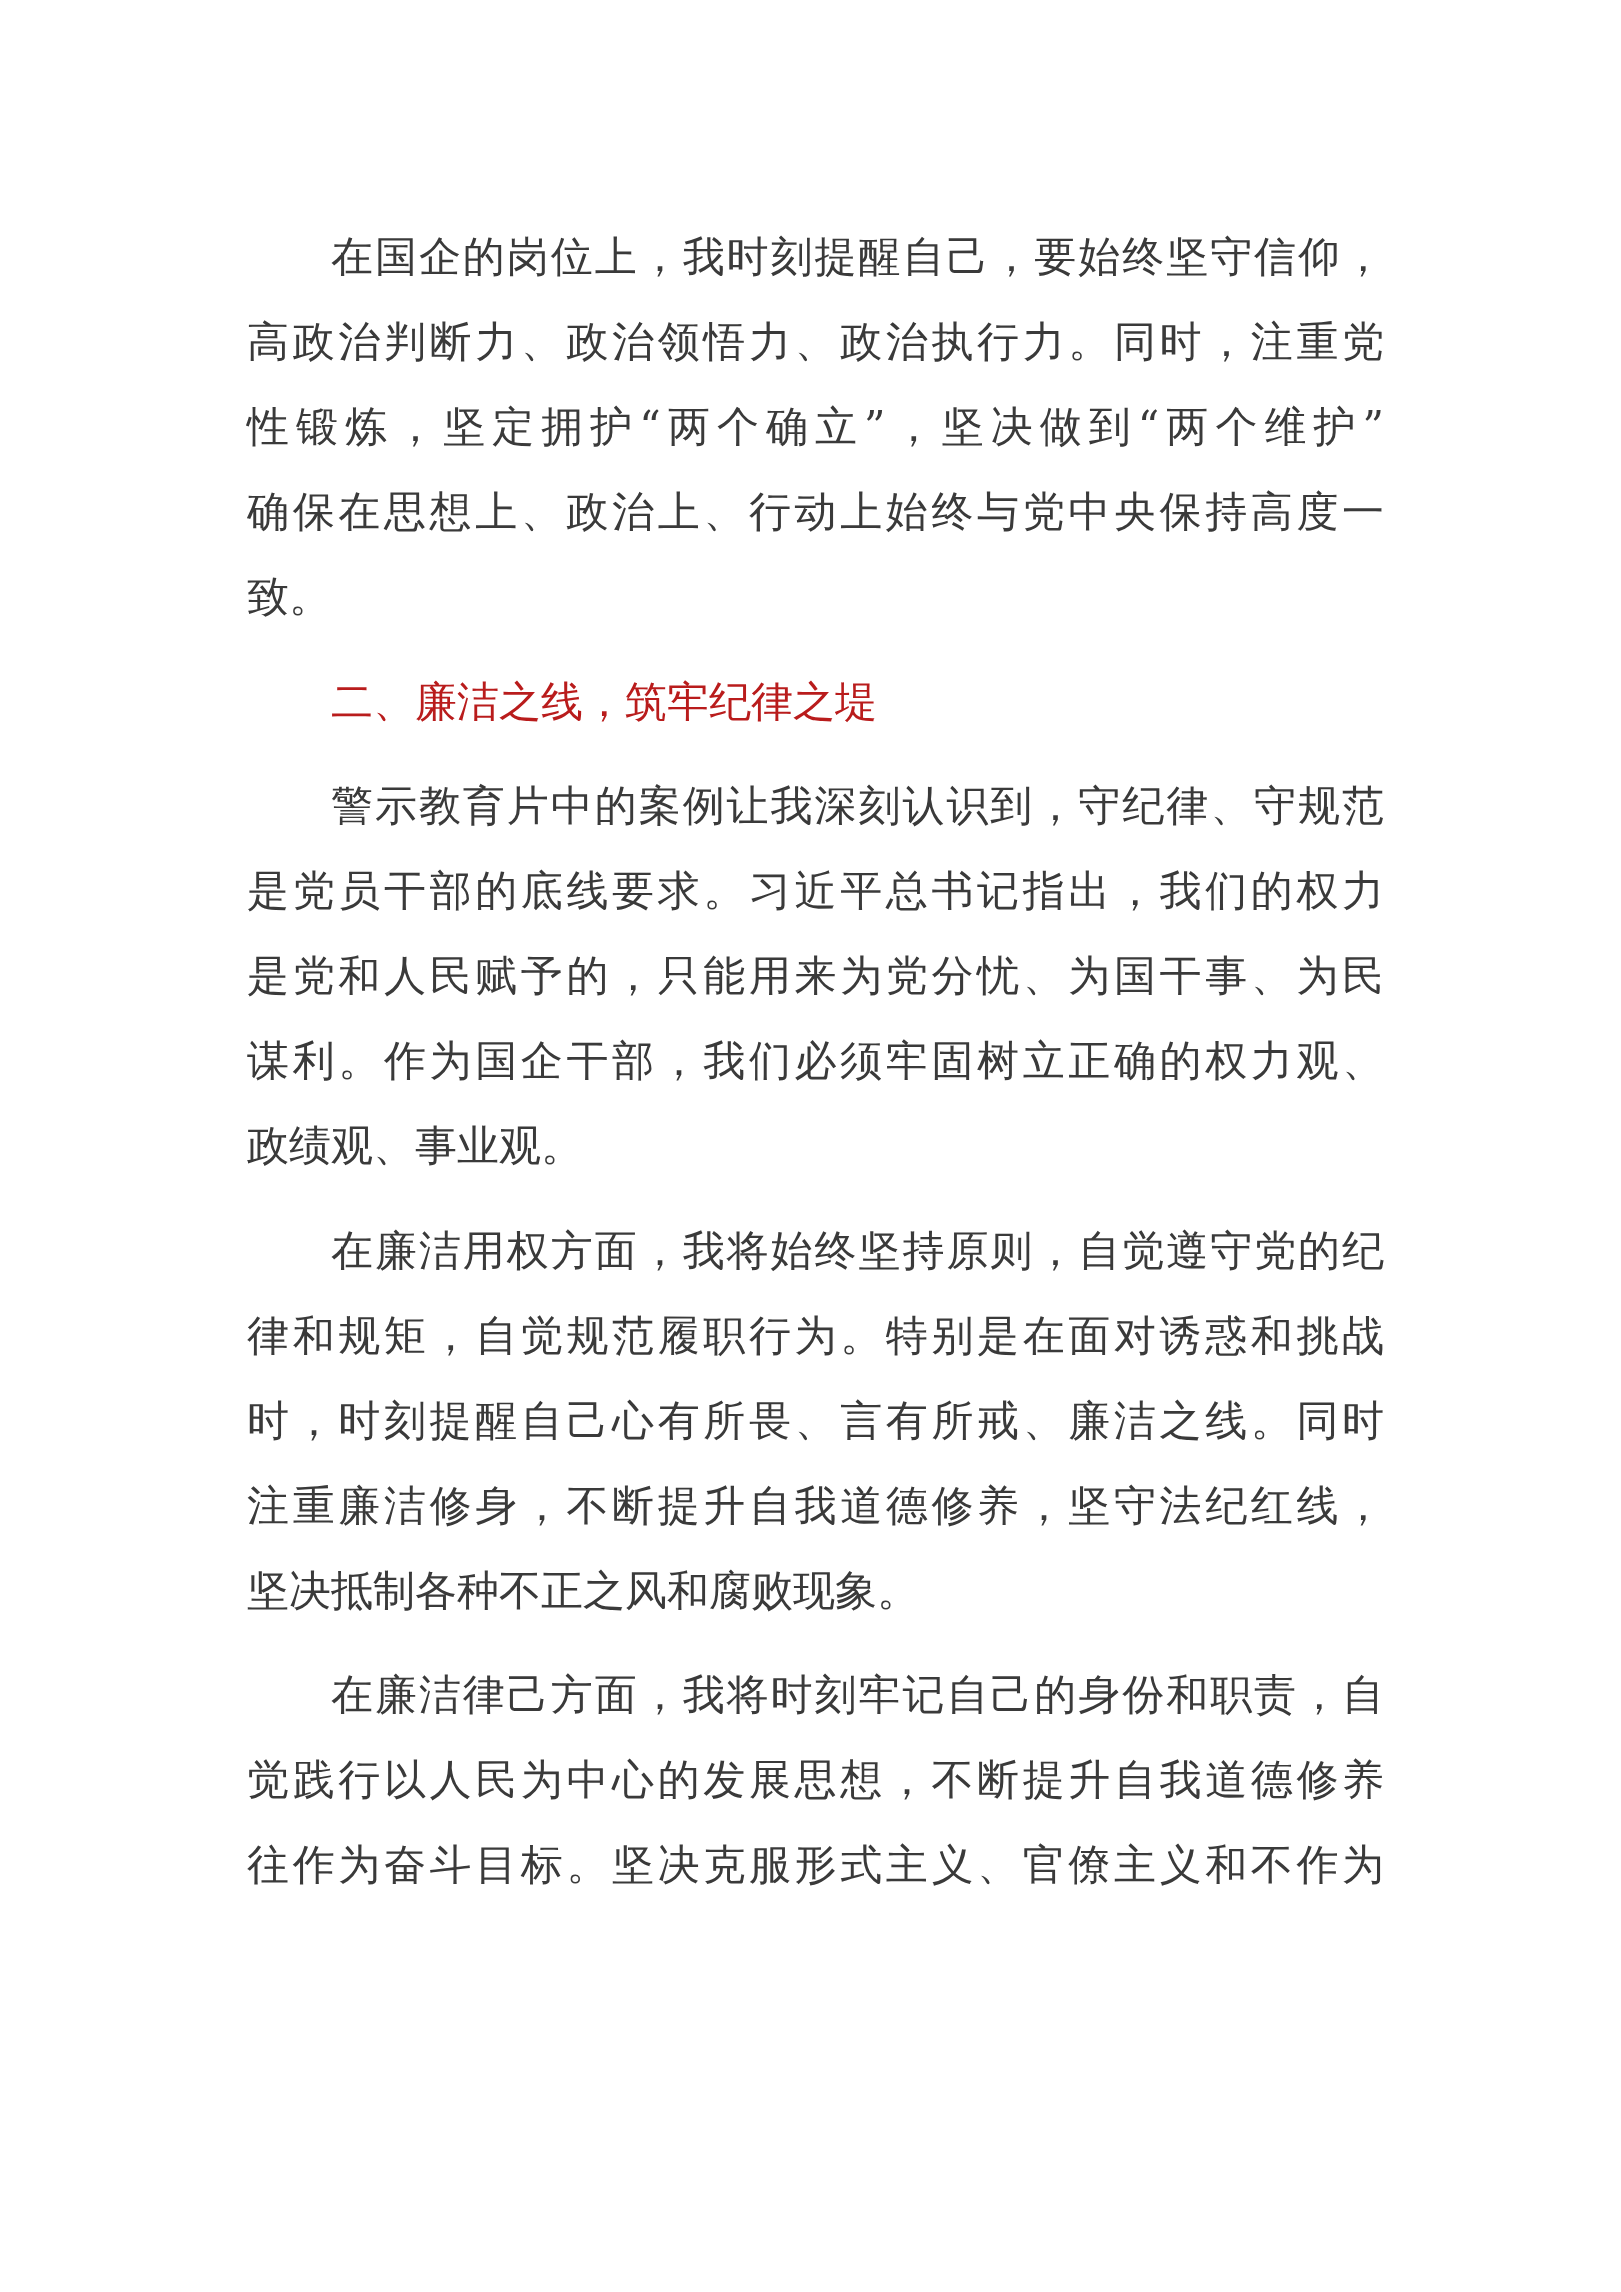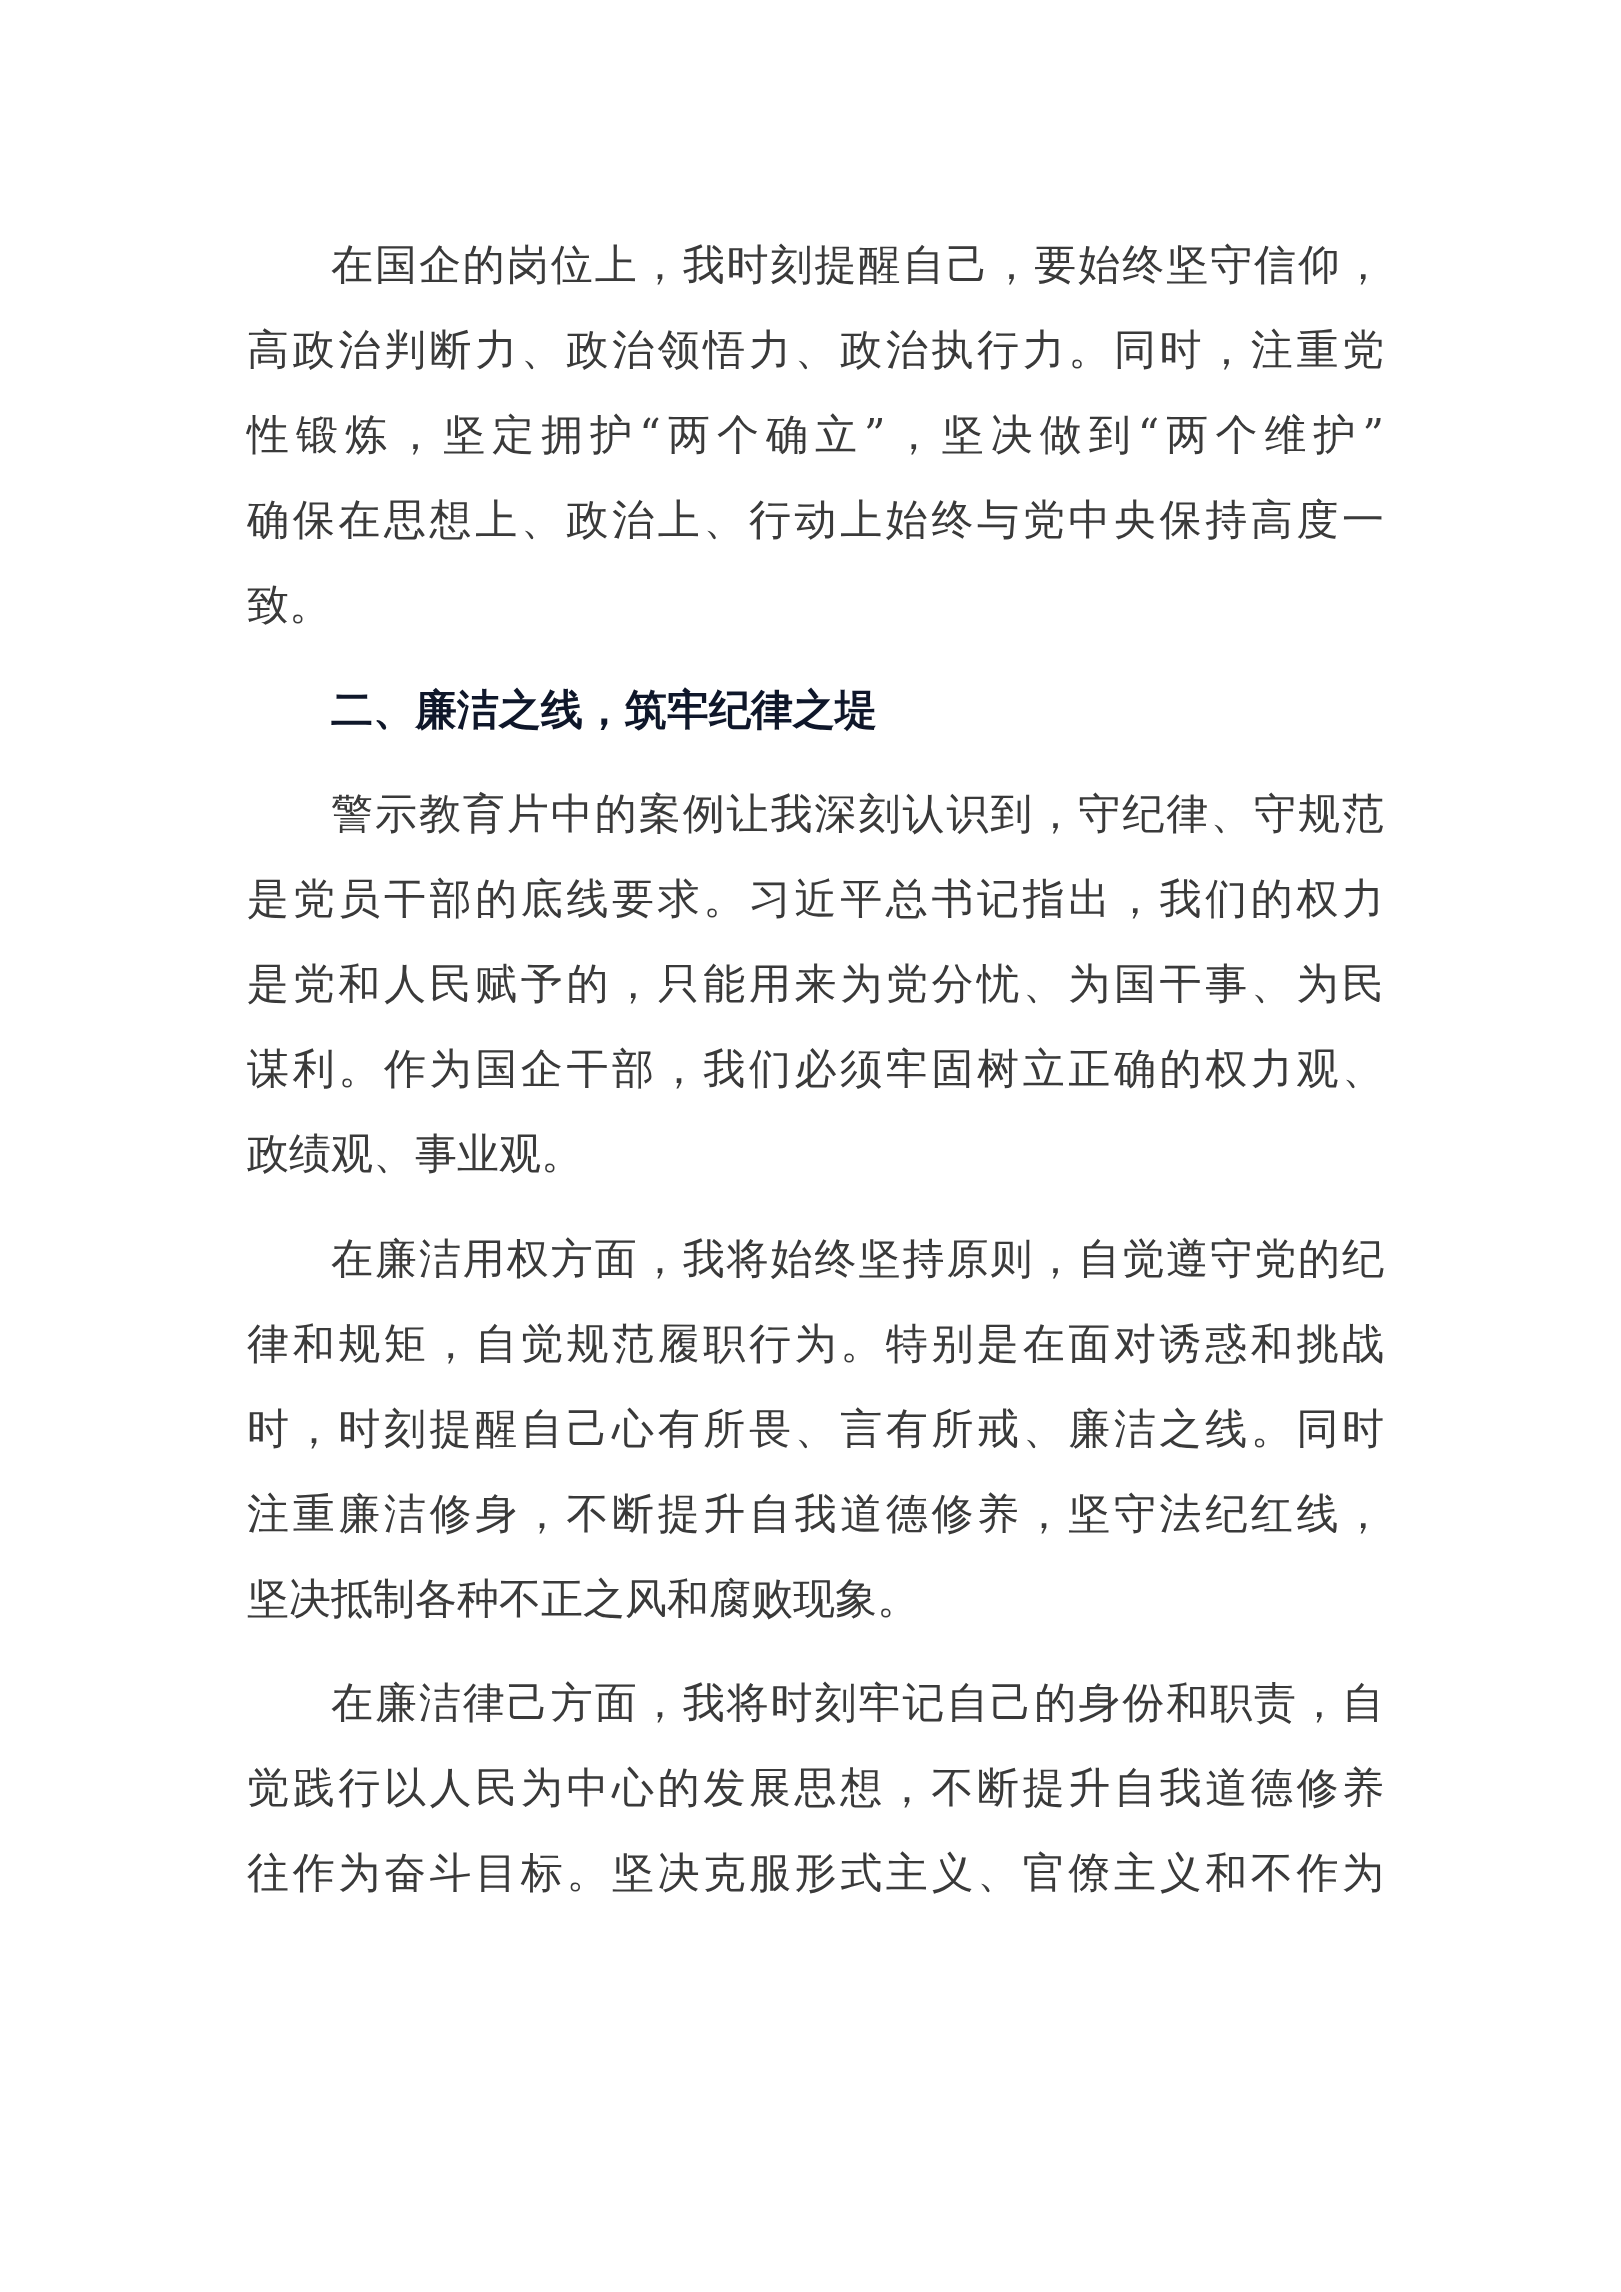--- a/index.html
+++ b/index.html
@@ -9,21 +9,21 @@
     }
     body {
       width: 1621px;
       height: 2293px;
       position: relative;
       overflow: hidden;
     }
     .page {
       position: absolute;
       left: 0;
-      top: 8px;
+      top: 0;
       width: 1621px;
       height: 2285px;
       background: #ffffff;
     }
     .content {
       position: absolute;
       left: 247px;
       top: 214px;
       width: 1137px;
       font-family: "DejaVu Serif", "Liberation Serif", serif;
@@ -43,23 +43,23 @@
       letter-spacing: 0px;
       overflow: visible;
     }
     .line.last {
       text-align-last: left;
     }
     .line.indent {
       padding-left: 84px;
     }
     .heading .line {
-      font-weight: bold;
+      font-weight: normal;
       text-align-last: left;
-      color: #0f172a;
+      color: #b91c1c;
     }
   </style>
 </head>
 <body>
 
 <div class="page">
   <div class="content">
 
     <div class="para">
       <span class="line indent">在国企的岗位上，我时刻提醒自己，要始终坚守信仰，</span>

